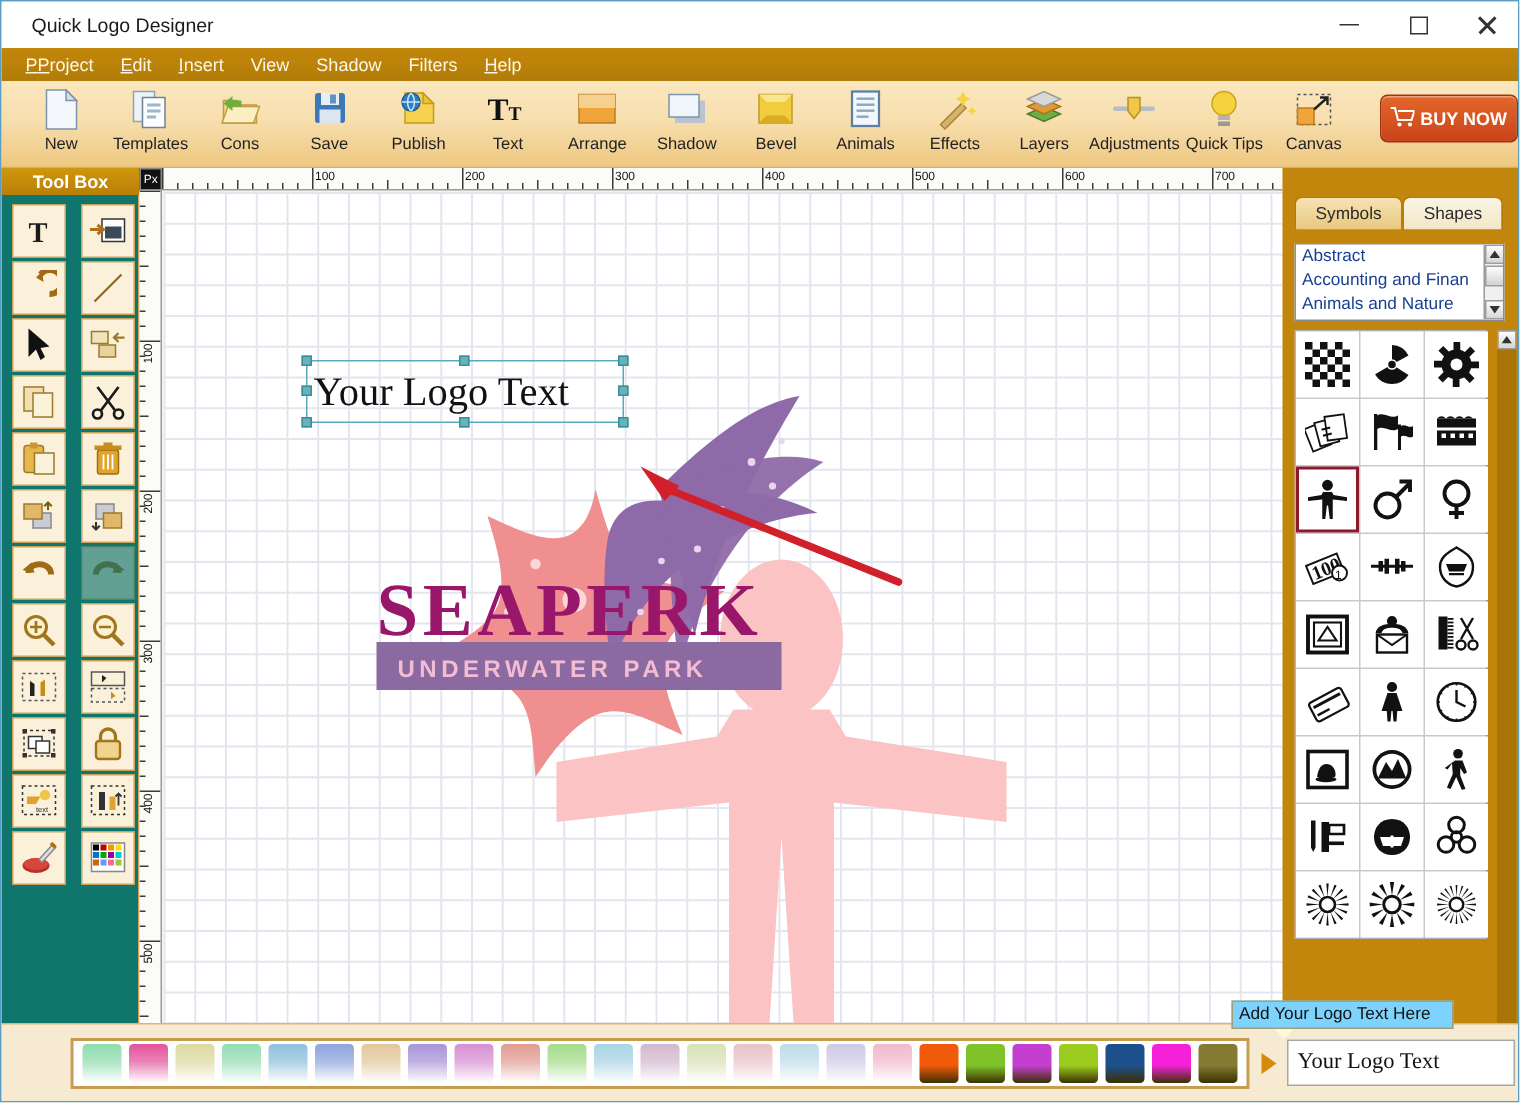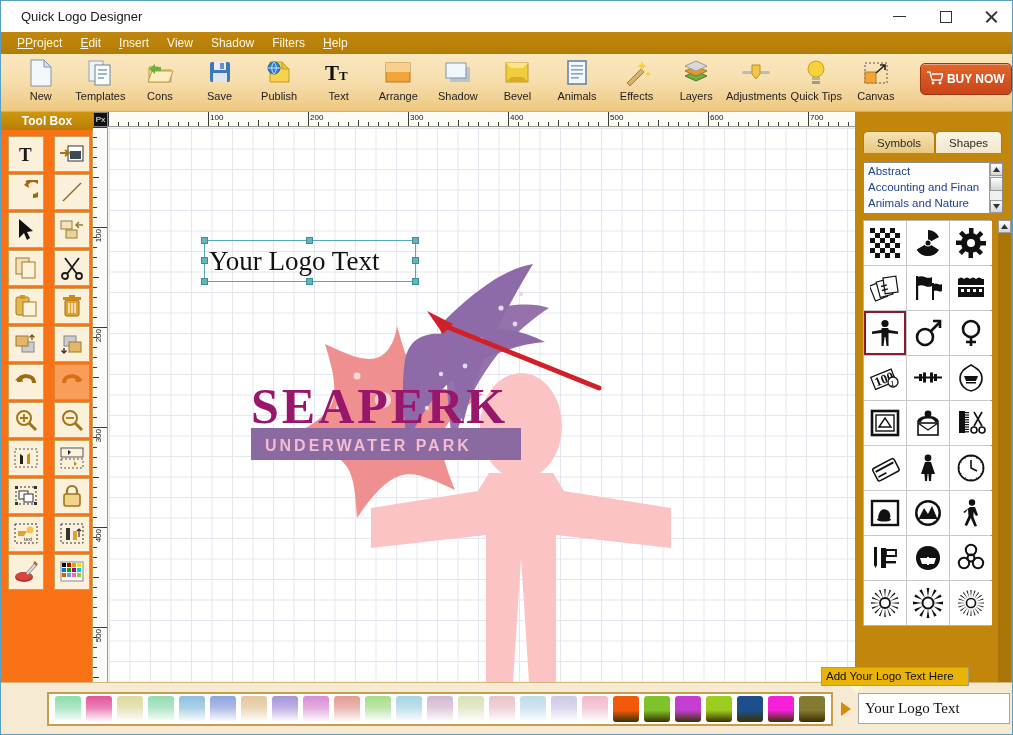--- a/index.html
+++ b/index.html
@@ -76,21 +76,21 @@
     background: linear-gradient(to bottom,#e2672a,#c9441a);
     border: 1px solid #9f3511;
     display: flex; align-items: center; justify-content: center; gap: 4px;
     color: #fff; font-size: 12px; font-weight: bold; cursor: default;
     box-shadow: inset 0 1px 0 rgba(255,255,255,.4);
   }
 
   
   #toolbox {
     position: absolute; left: 0; top: 111px; width: 92px; height: 570px;
-    background: #f97316;
+    background: #0f766e;
     border-right: 1px solid #cfa55f;
   }
   #toolbox-header {
     height: 18px; width: 92px;
     background: linear-gradient(to bottom,#cf960e,#b87f07);
     color: #fff; font-size: 12px; font-weight: bold;
     display: flex; align-items: center; justify-content: center;
   }
   #toolbox-grid {
     display: grid; grid-template-columns: repeat(2, 44px);
@@ -226,21 +226,21 @@
     cursor: default;
   }
   #palette-next .tri {
     width: 0; height: 0; border-left: 10px solid #d68a0c;
     border-top: 7px solid transparent; border-bottom: 7px solid transparent;
   }
 
   
   #tooltip {
     position: absolute; left: 820px; top: 666px; width: 148px; height: 19px;
-    background: #eab308; border: 1px solid #9f9f7a;
+    background: #7dd3fc; border: 1px solid #9f9f7a;
     font-size: 11.5px; color: #111; padding: 2px 4px;
     white-space: nowrap;
   }
   #tooltip::after {
     content: ''; position: absolute; left: 28px; top: 18px;
     width: 0; height: 0; border-left: 6px solid transparent;
     border-right: 6px solid transparent; border-top: 7px solid #fcf9d9;
   }
   #logo-entry {
     position: absolute; left: 857px; top: 692px; width: 152px; height: 31px;

